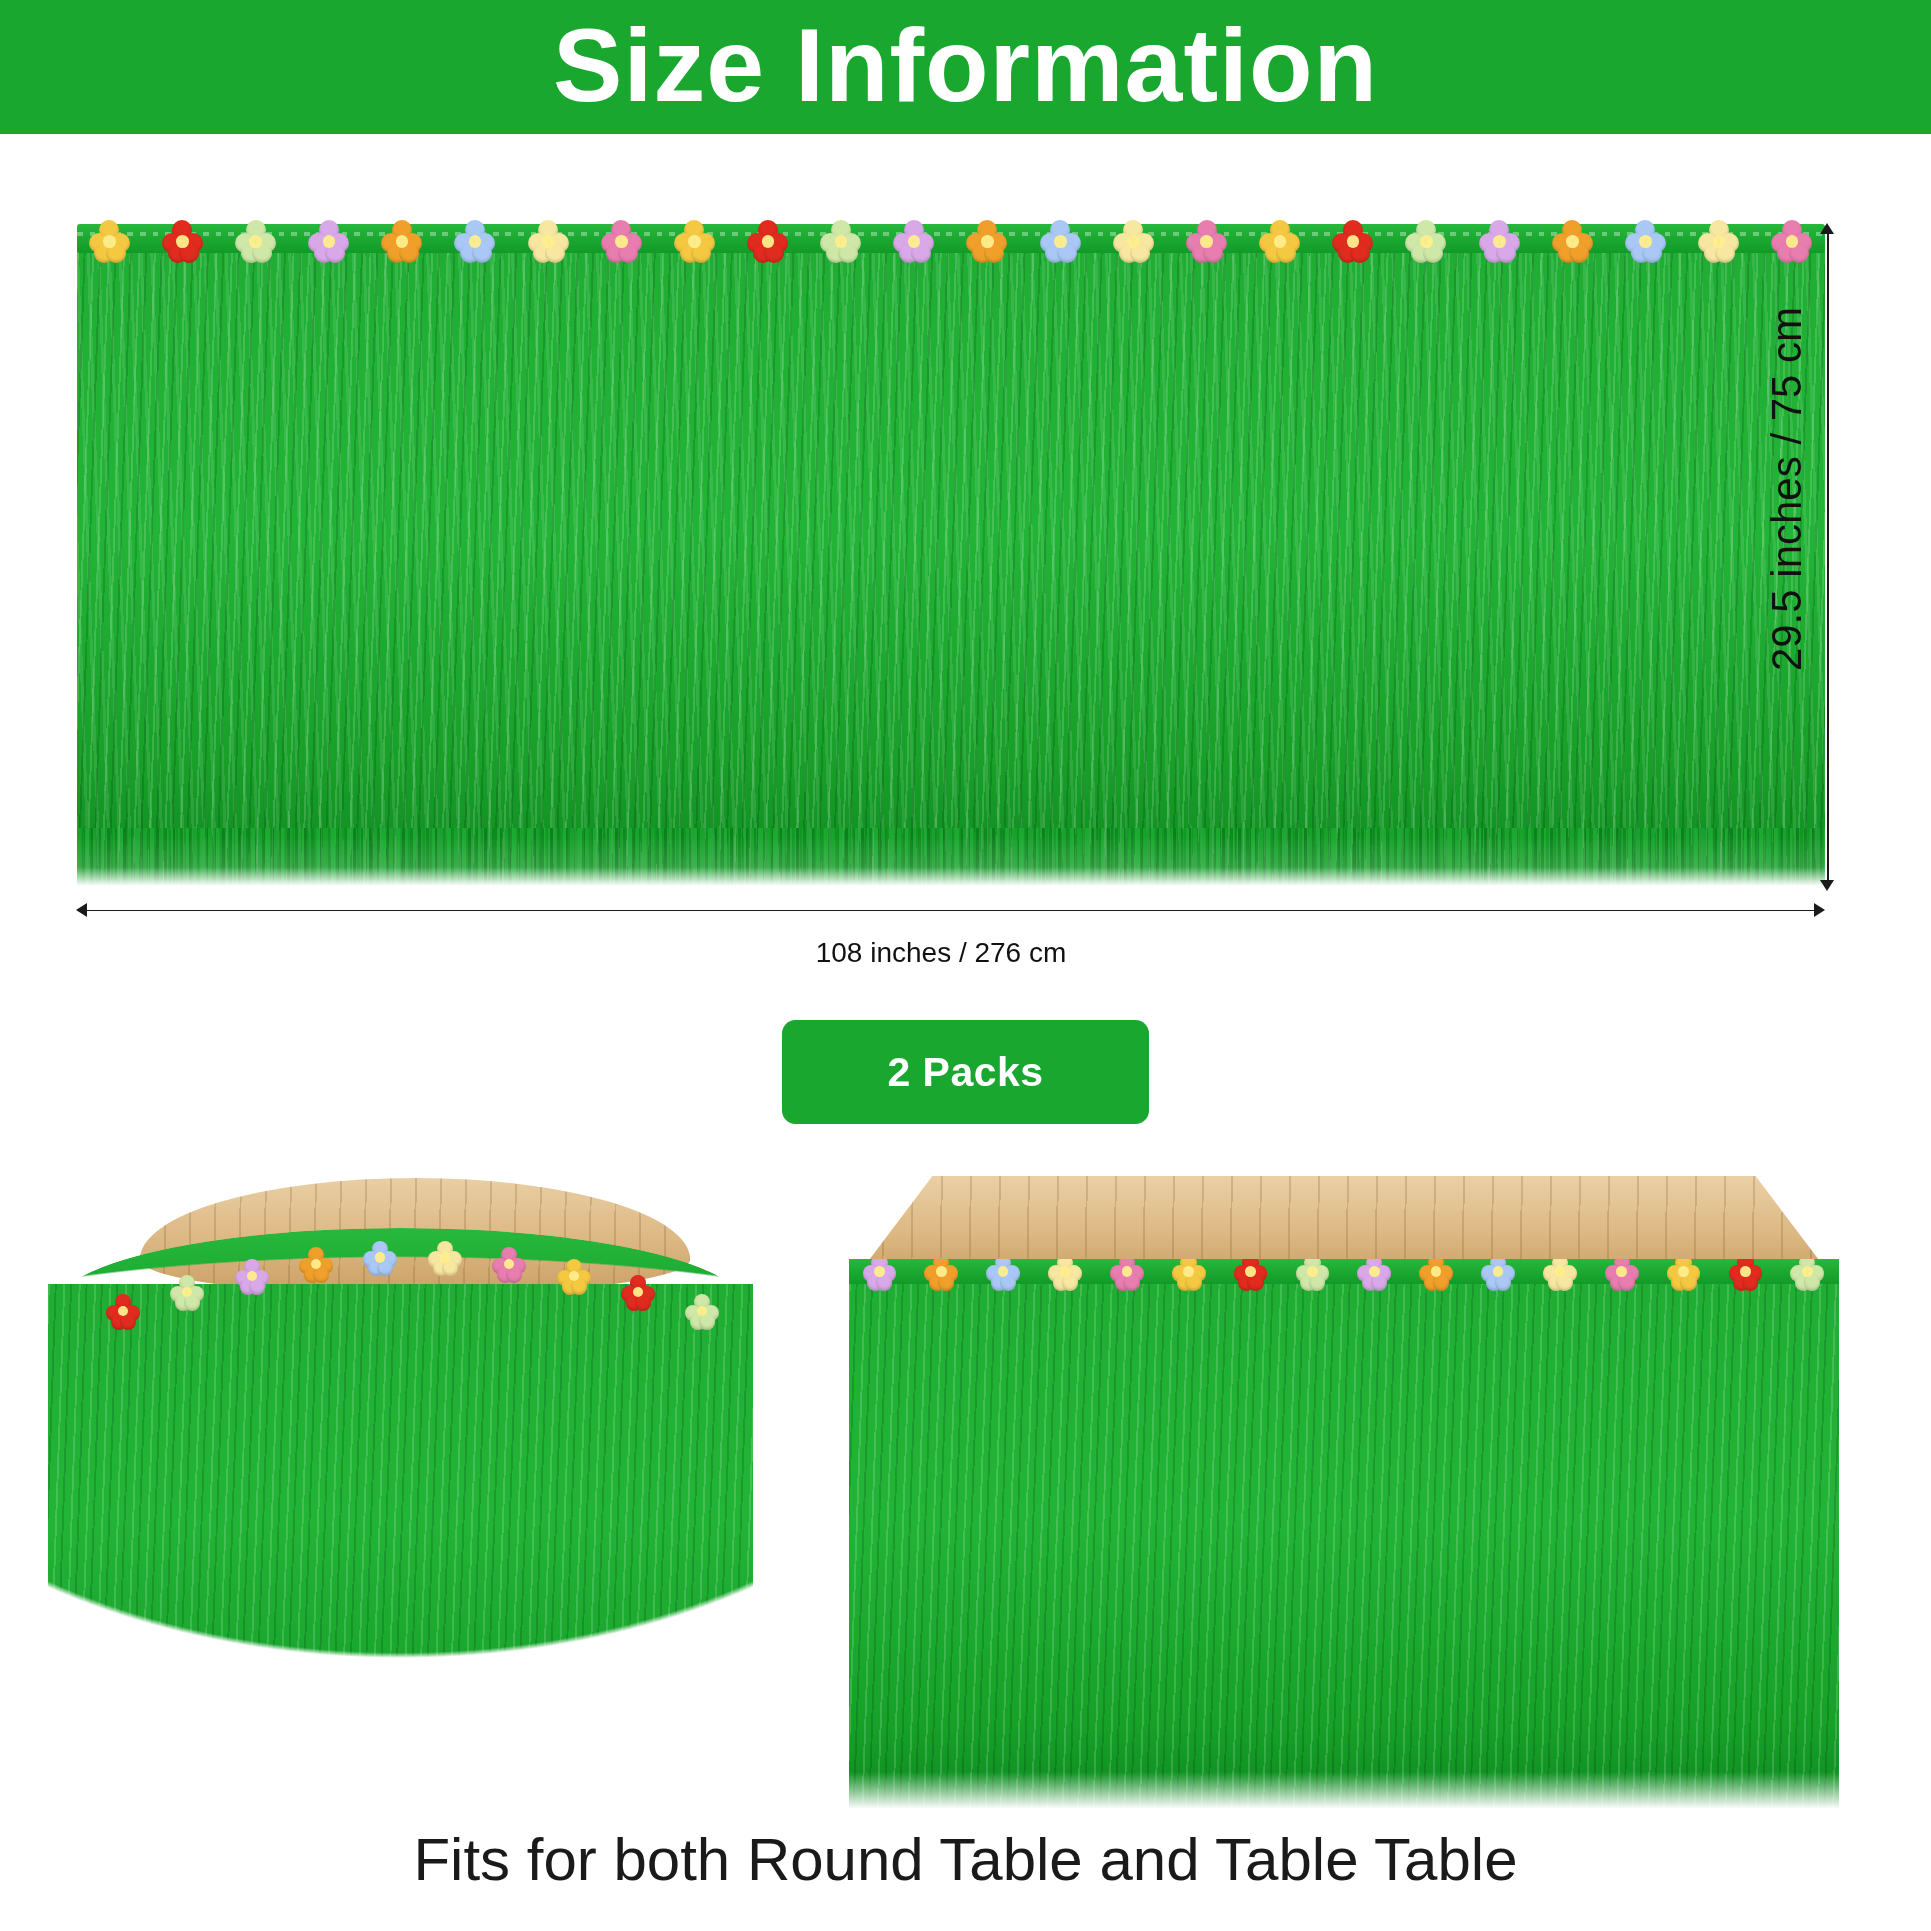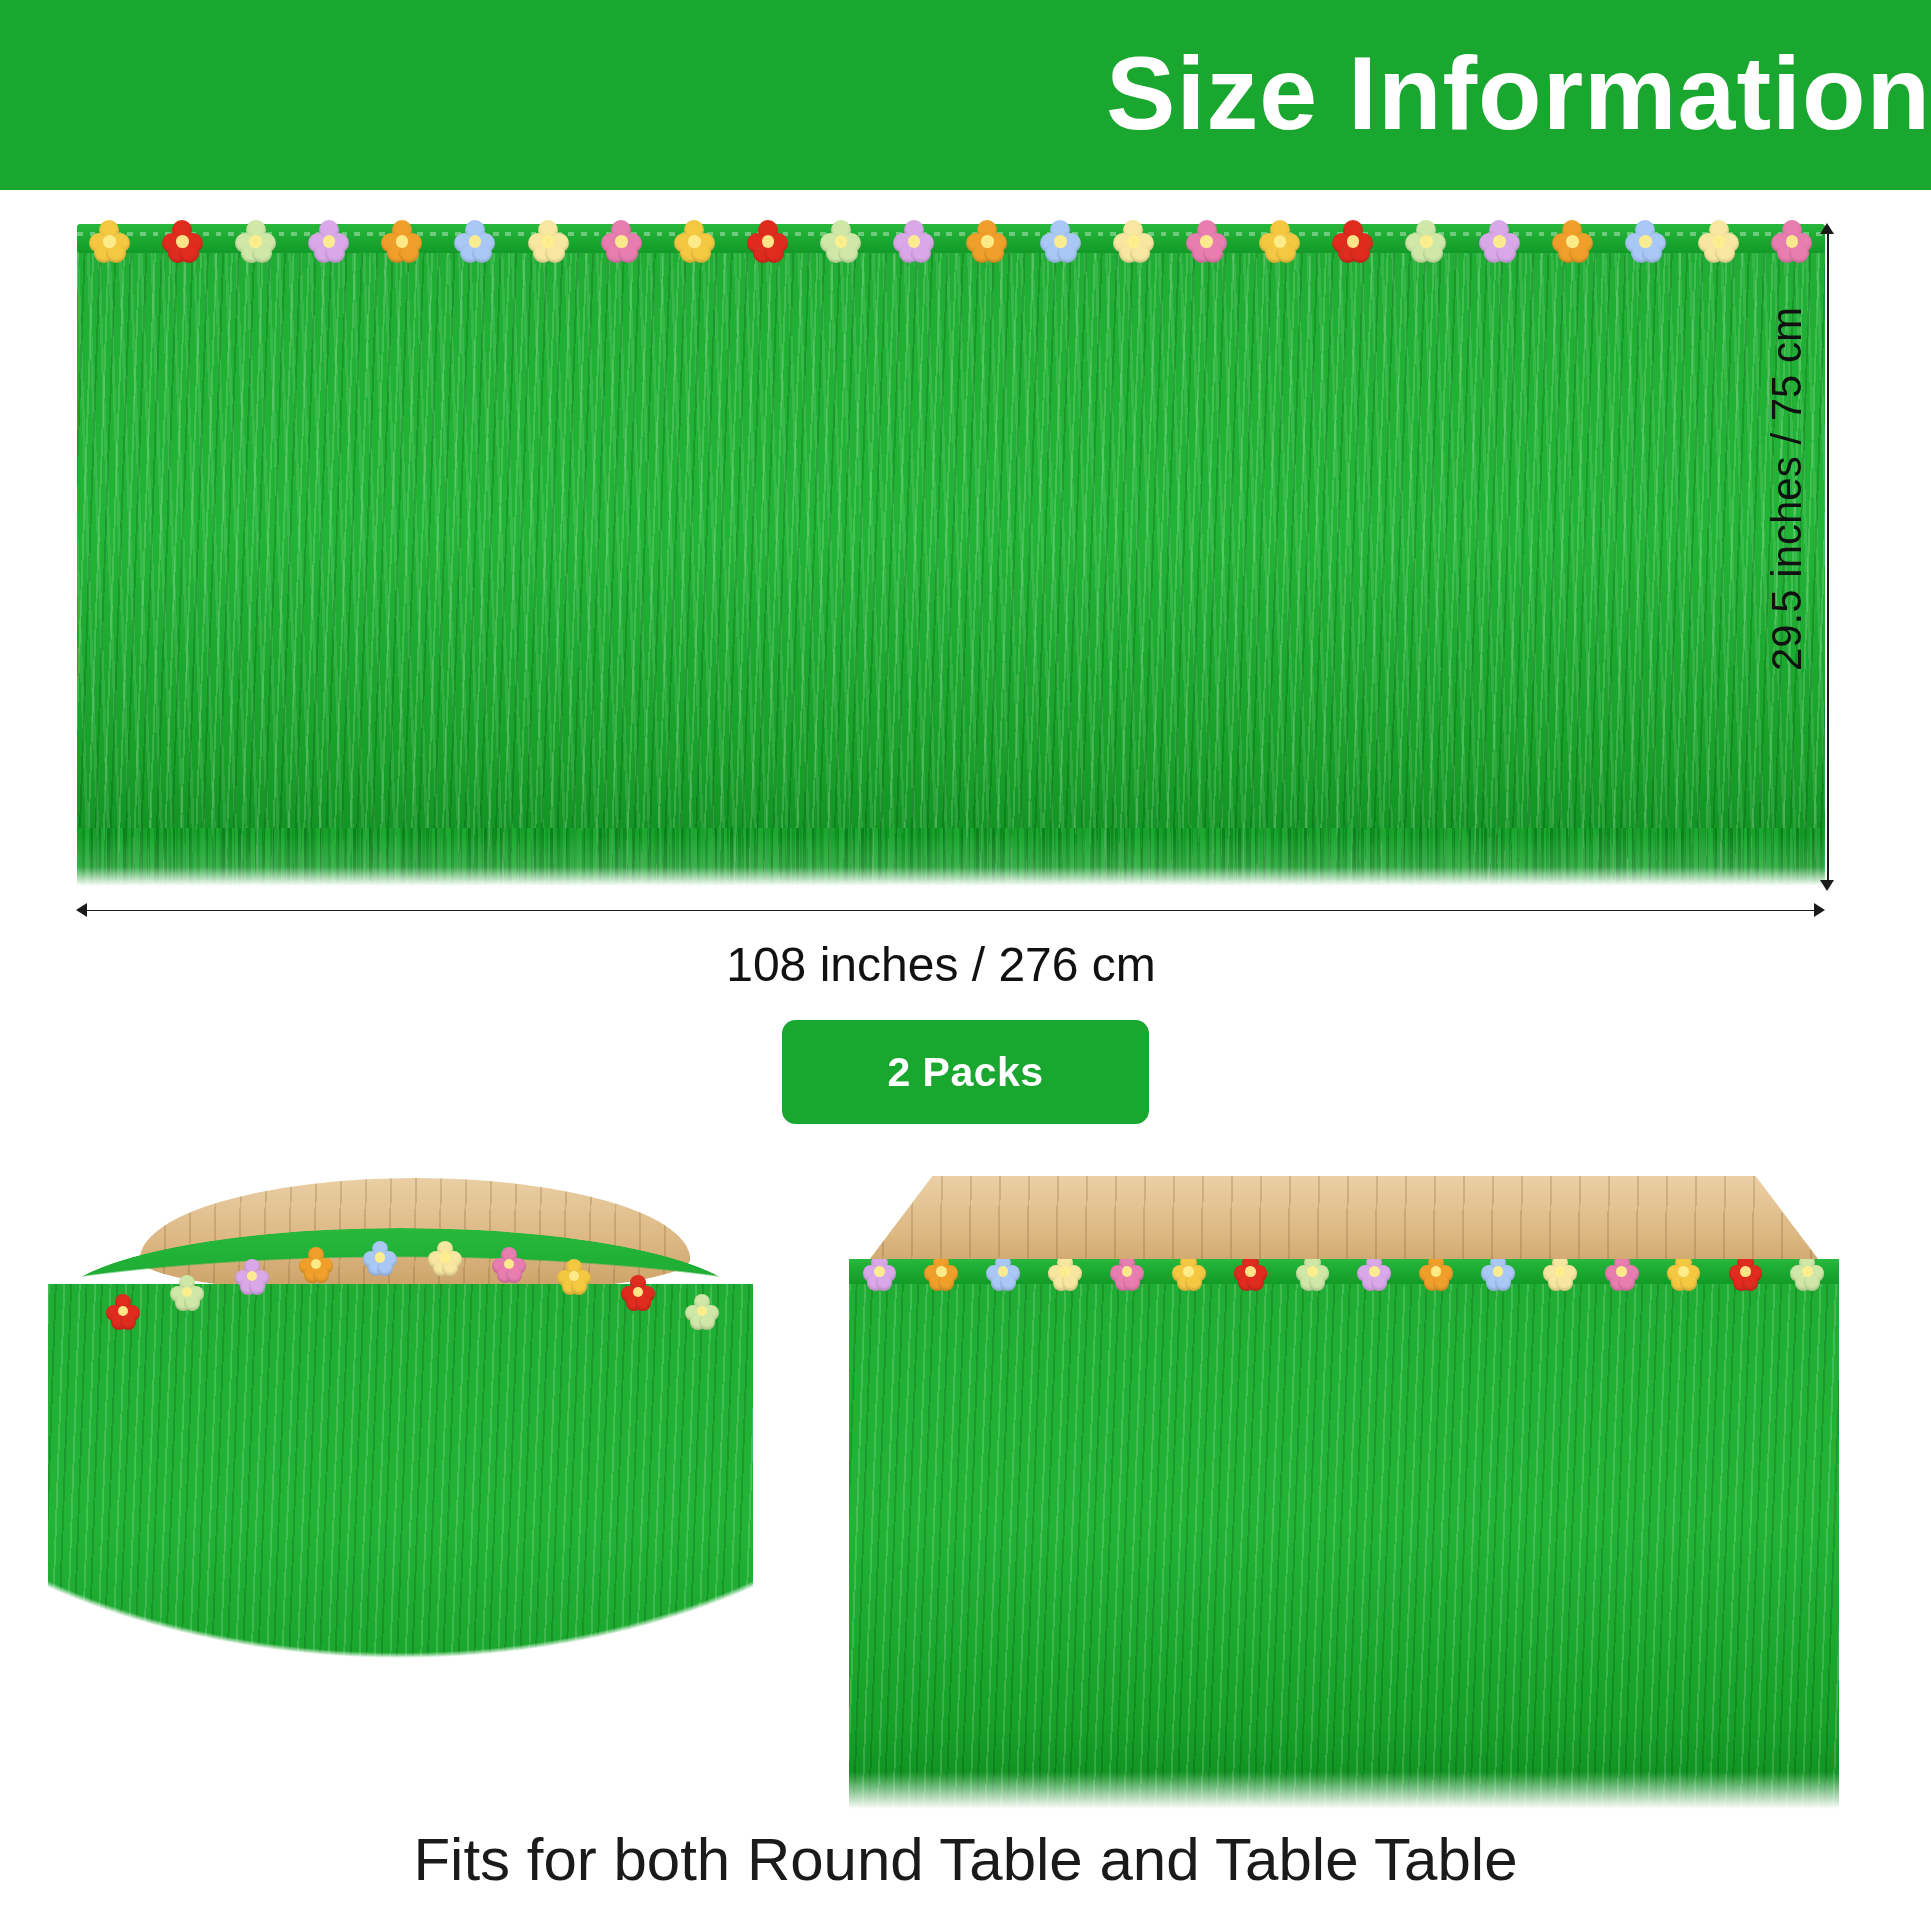--- a/index.html
+++ b/index.html
@@ -14,25 +14,25 @@
     overflow: hidden;
     position: relative;
   }
 
   
   .header-banner {
     position: absolute;
     left: 0;
     top: 0;
     width: 1931px;
-    height: 190px;
+    height: 134px;
     background: #1aa730;
     display: flex;
     align-items: center;
-    justify-content: flex-end;
+    justify-content: center;
   }
   .header-title {
     color: #ffffff;
     font-size: 104px;
     font-weight: bold;
     letter-spacing: 1px;
     line-height: 1;
     margin-top: -3.9px;
   }
 
@@ -189,21 +189,21 @@
     border-bottom: 7.7px solid transparent;
   }
   .hline::before { left: -10.6px; border-right: 11.6px solid #1a1a1a; }
   .hline::after  { right: -10.6px; border-left: 11.6px solid #1a1a1a; }
   .dim-bottom-label {
     position: absolute;
     left: 0;
     top: 39px;
     width: 1728px;
     text-align: center;
-    font-size: 48px;
+    font-size: 28px;
     color: #111;
   }
 
   
   .packs-badge {
     position: absolute;
     left: 782px;
     top: 1020px;
     width: 367px;
     height: 104px;

